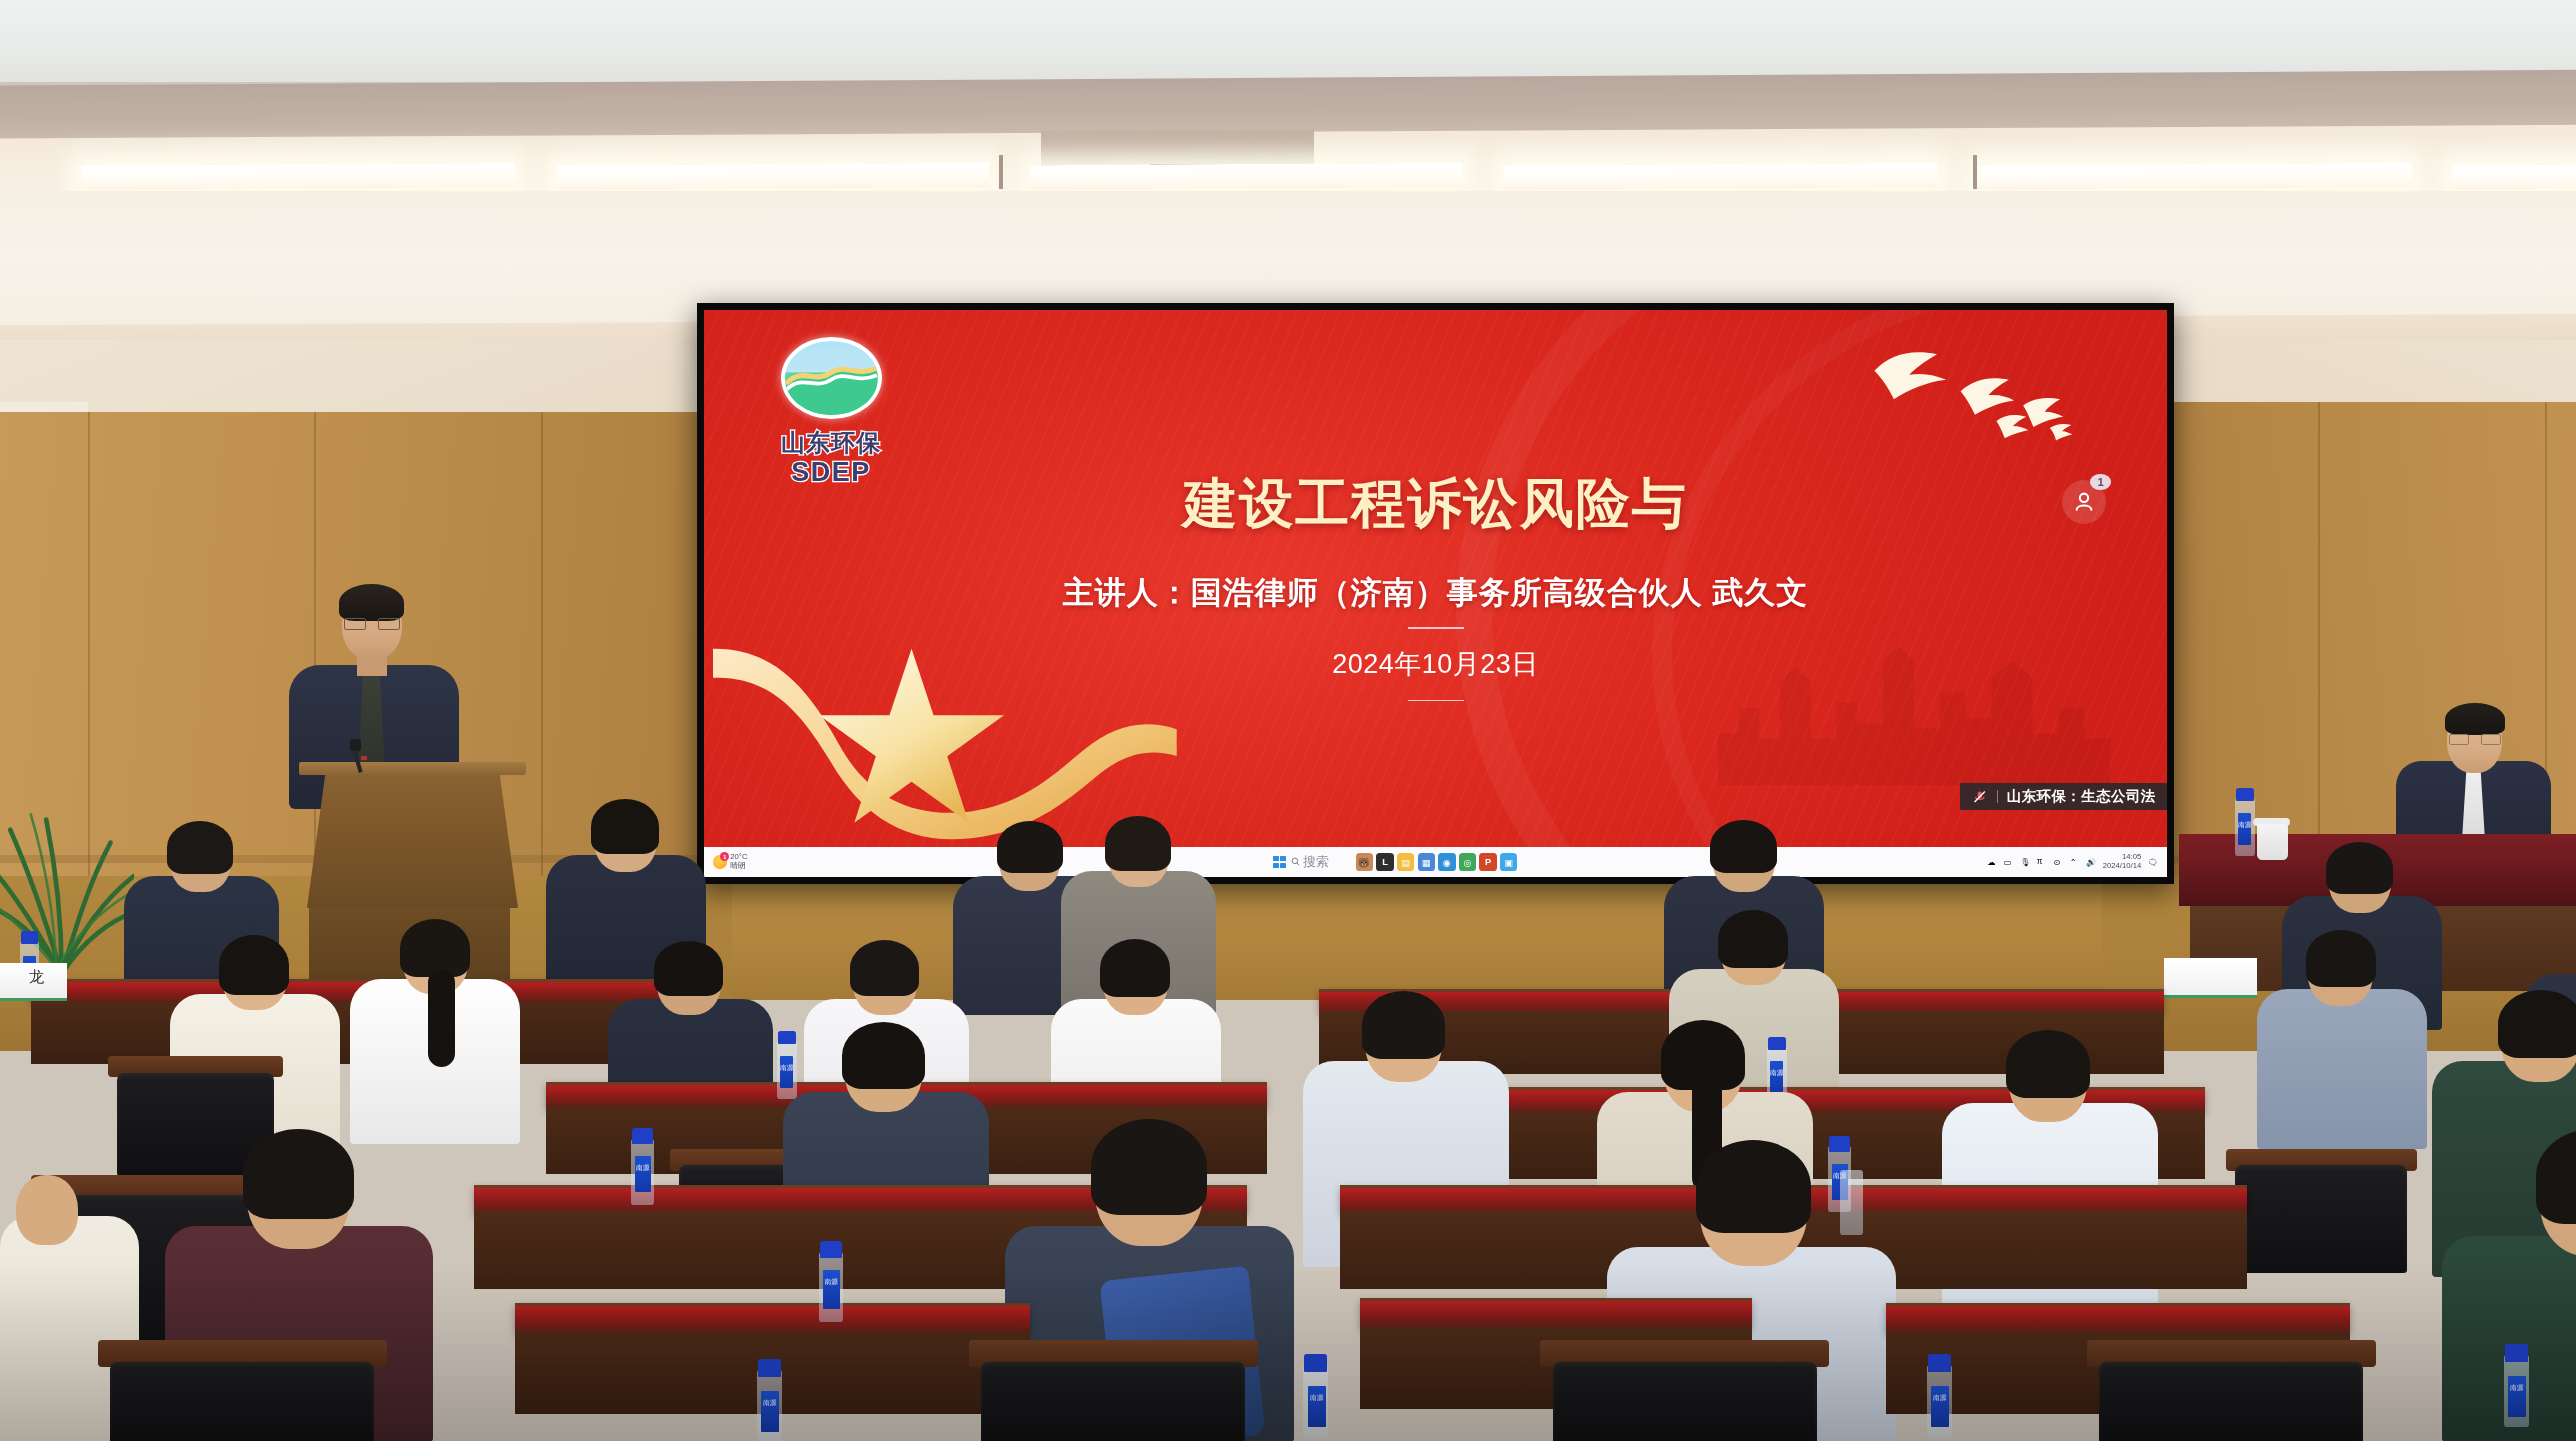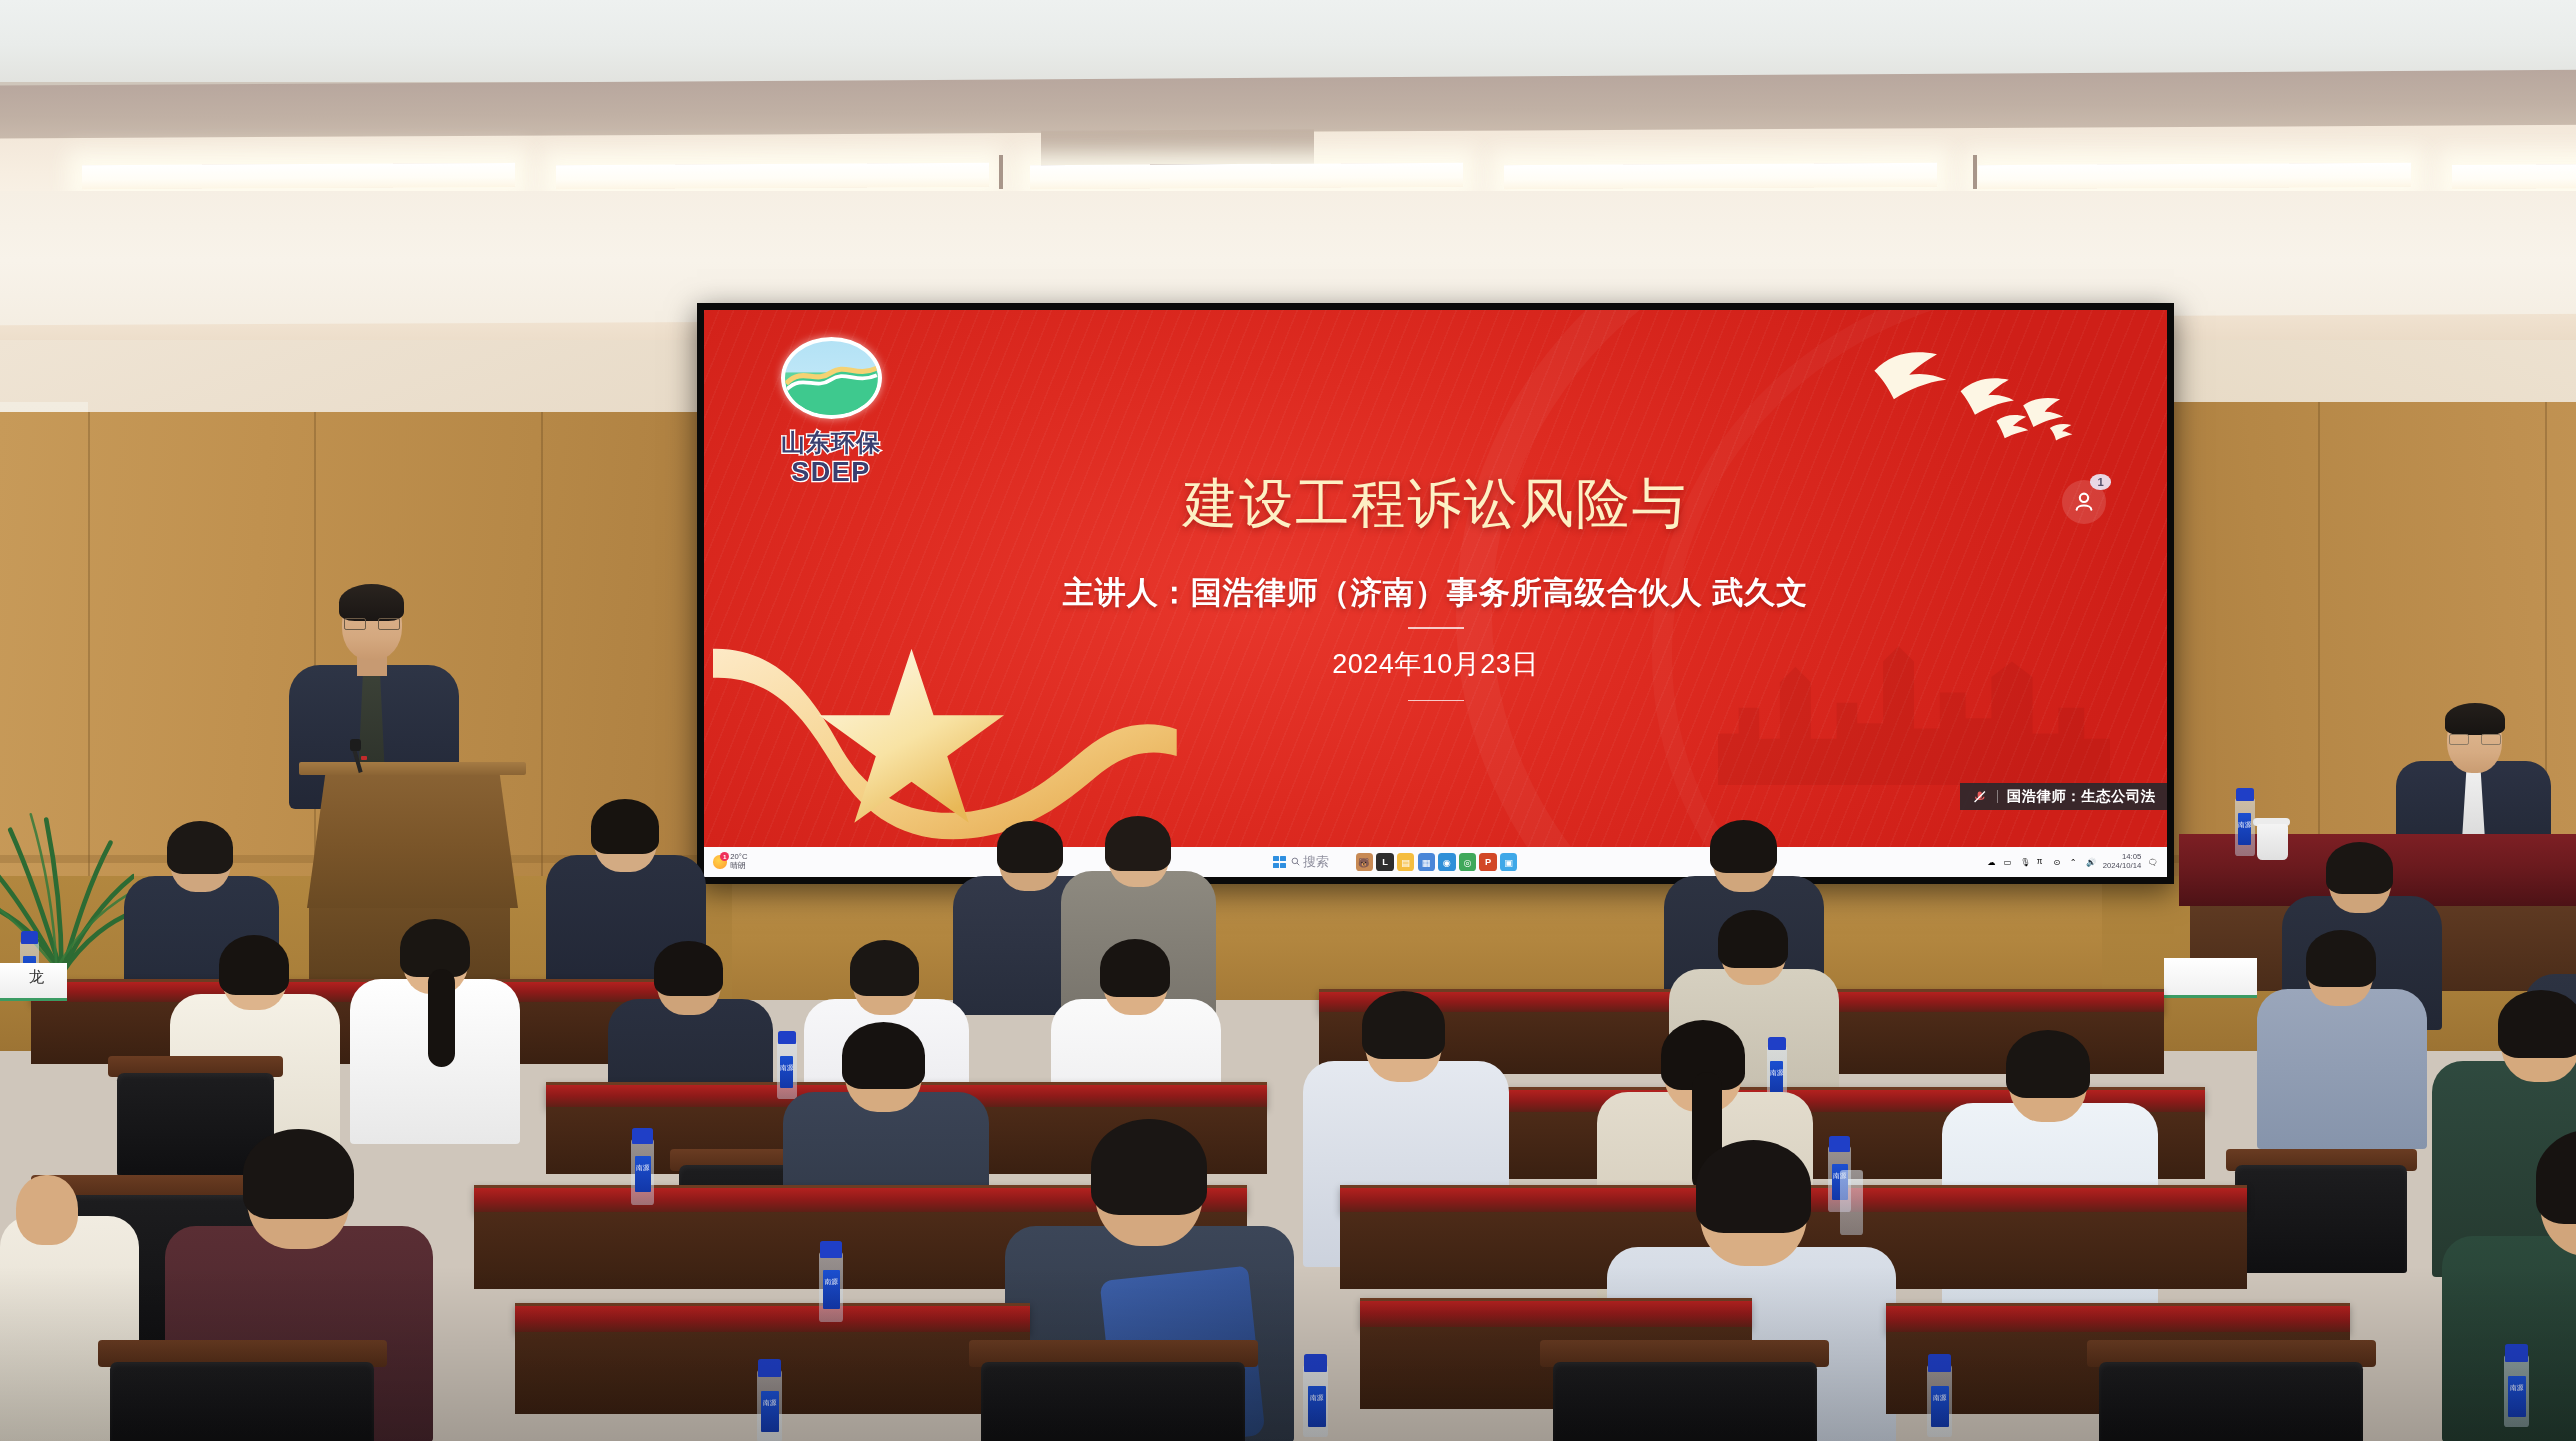--- a/index.html
+++ b/index.html
@@ -82,21 +82,21 @@
   
   .doves { position:absolute; right:82px; top:36px; width:216px; height:118px; }
 
   
   .star-ribbon { position:absolute; left:9.3px; bottom:-15.5px; width:464px; height:242px; }
 
   
   .slide-text { position:absolute; left:0; right:0; top:155px; text-align:center; }
   .s-title1 { font-size:56px; font-weight:bold; color:#fdf0c4; letter-spacing:2.1px;
     text-shadow:0 2.1px 7.2px rgba(90,0,0,0.45); line-height:1.32; }
-  .s-title2 { font-size:54px; font-weight:normal; color:#fdf0c4; letter-spacing:2.1px;
+  .s-title2 { font-size:54px; font-weight:bold; color:#fdf0c4; letter-spacing:2.1px;
     text-shadow:0 2.1px 7.2px rgba(90,0,0,0.45); line-height:1.42; }
   .s-speaker { margin-top:30px; font-size:31px; font-weight:bold; color:#ffffff;
     letter-spacing:1px; text-shadow:0 1.5px 5.2px rgba(90,0,0,0.4); }
   .s-date-row { margin-top:13.4px; display:flex; align-items:center; justify-content:center; gap:17.5px;flex-direction:column; }
   .s-dash { width:56px; height:1.5px; background:rgba(255,255,255,0.75); }
   .s-date { font-size:27px; color:#ffffff; letter-spacing:0.5px; }
 
   
   .person-badge { position:absolute; right:61px; top:170px; width:44px; height:44px;
     border-radius:50%; background:rgba(255,255,255,0.14);
@@ -334,21 +334,21 @@
 
         <div class="speak-bar">
           <span class="speak-icon">
             <svg width="15.5" height="15.5" viewBox="0 0 30 30">
               <rect x="11" y="5" width="8" height="14" rx="4" fill="#ea5a5a"></rect>
               <path d="M7 15 C7 22, 23 22, 23 15" stroke="#ea5a5a" stroke-width="2.4" fill="none"></path>
               <line x1="5" y1="25" x2="25" y2="5" stroke="#ffffff" stroke-width="2.6"></line>
             </svg>
           </span>
           <span class="speak-sep"></span>
-          <span class="speak-text">国浩律师：生态公司法</span>
+          <span class="speak-text">山东环保：生态公司法</span>
         </div>
       </div>
 
       <div class="taskbar">
         <div class="tb-weather">
           <span class="tb-wsun">
             <span class="tb-wbadge">1</span>
           </span>
           <span class="tb-wtext">
             <div>20°C</div>

